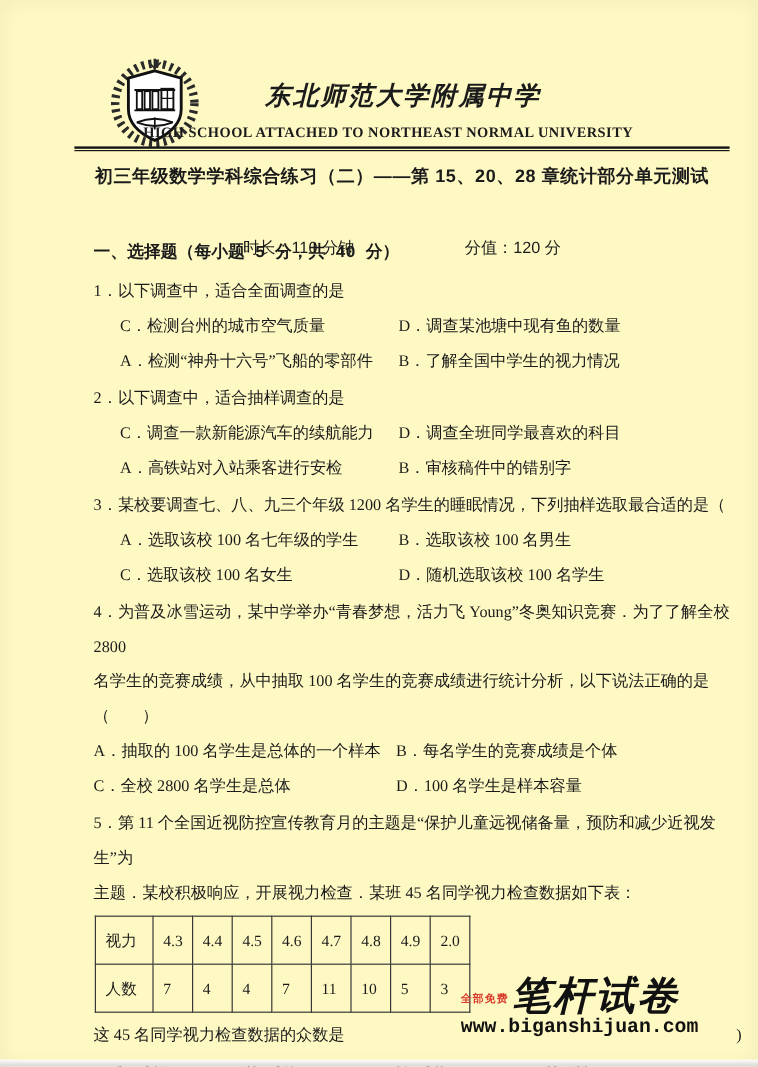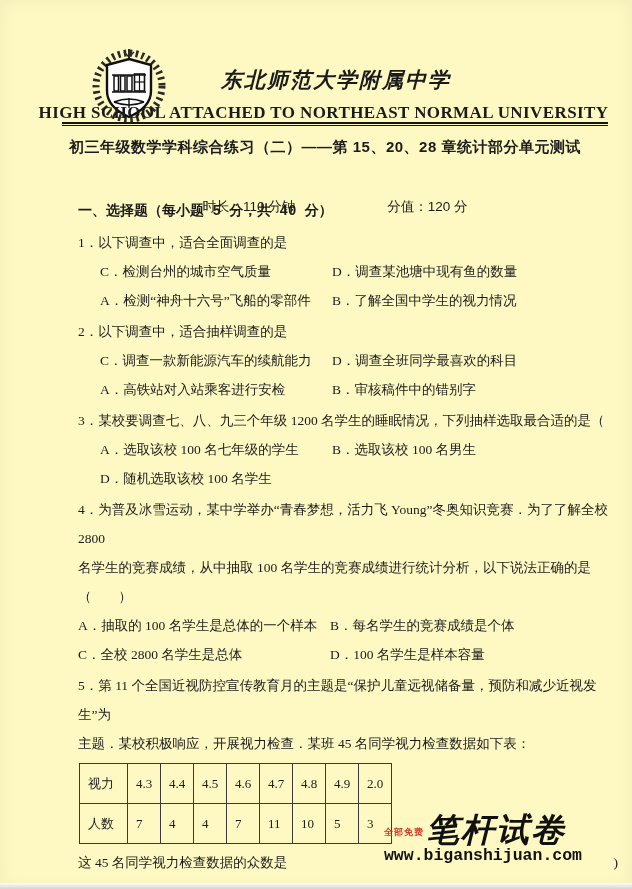--- a/index.html
+++ b/index.html
@@ -20,28 +20,28 @@
     position:absolute; left:0; right:0; top:66px;
     text-align:center; padding-left:40px;
     font-family:"DejaVu Serif","Liberation Serif",serif;
     font-style:italic; font-weight:bold;
     font-size:21px; letter-spacing:2px;
   }
   .school-en {
     position:absolute; left:0; right:18px; top:103px;
     text-align:center; padding-left:33px;
     font-family:"Liberation Serif","DejaVu Serif",serif;
-    font-size:17px; font-weight:600; letter-spacing:0.4px;
+    font-size:12px; font-weight:600; letter-spacing:0.4px;
   }
   .double-rule {
     position:absolute; left:62px; top:122px; width:546px; height:4px;
     border-top:2.5px solid #151515; border-bottom:1.2px solid #151515;
   }
   .exam-title {
-    position:absolute; left:52px; top:138px; width:546px;
+    position:absolute; left:62px; top:138px; width:546px;
     text-align:center;
     font-family:"Liberation Sans","DejaVu Sans",sans-serif;
     font-weight:bold; font-size:15px; letter-spacing:0.5px;
   }
   .meta-row {
     position:absolute; left:62px; top:166px; width:546px;
     display:flex; justify-content:center; gap:92px;
     font-family:"Liberation Sans","DejaVu Sans",sans-serif;
     font-size:13.5px;
     margin-top:32px;
@@ -163,20 +163,21 @@
       </div>
     </div>
 
     <div class="question">
       <div>3．某校要调查七、八、九三个年级 1200 名学生的睡眠情况，下列抽样选取最合适的是（</div>
       <div class="opts">
         <span class="c1">A．选取该校 100 名七年级的学生</span>
         <span>B．选取该校 100 名男生</span>
       </div>
       <div class="opts">
+        <span class="c1">C．选取该校 100 名女生</span>
         <span>D．随机选取该校 100 名学生</span>
       </div>
     </div>
 
     <div class="question">
       <div>4．为普及冰雪运动，某中学举办“青春梦想，活力飞 Young”冬奥知识竞赛．为了了解全校 2800</div>
       <div>名学生的竞赛成绩，从中抽取 100 名学生的竞赛成绩进行统计分析，以下说法正确的是（　　）</div>
       <div class="opts flush">
         <span class="c1">A．抽取的 100 名学生是总体的一个样本</span>
         <span>B．每名学生的竞赛成绩是个体</span>

